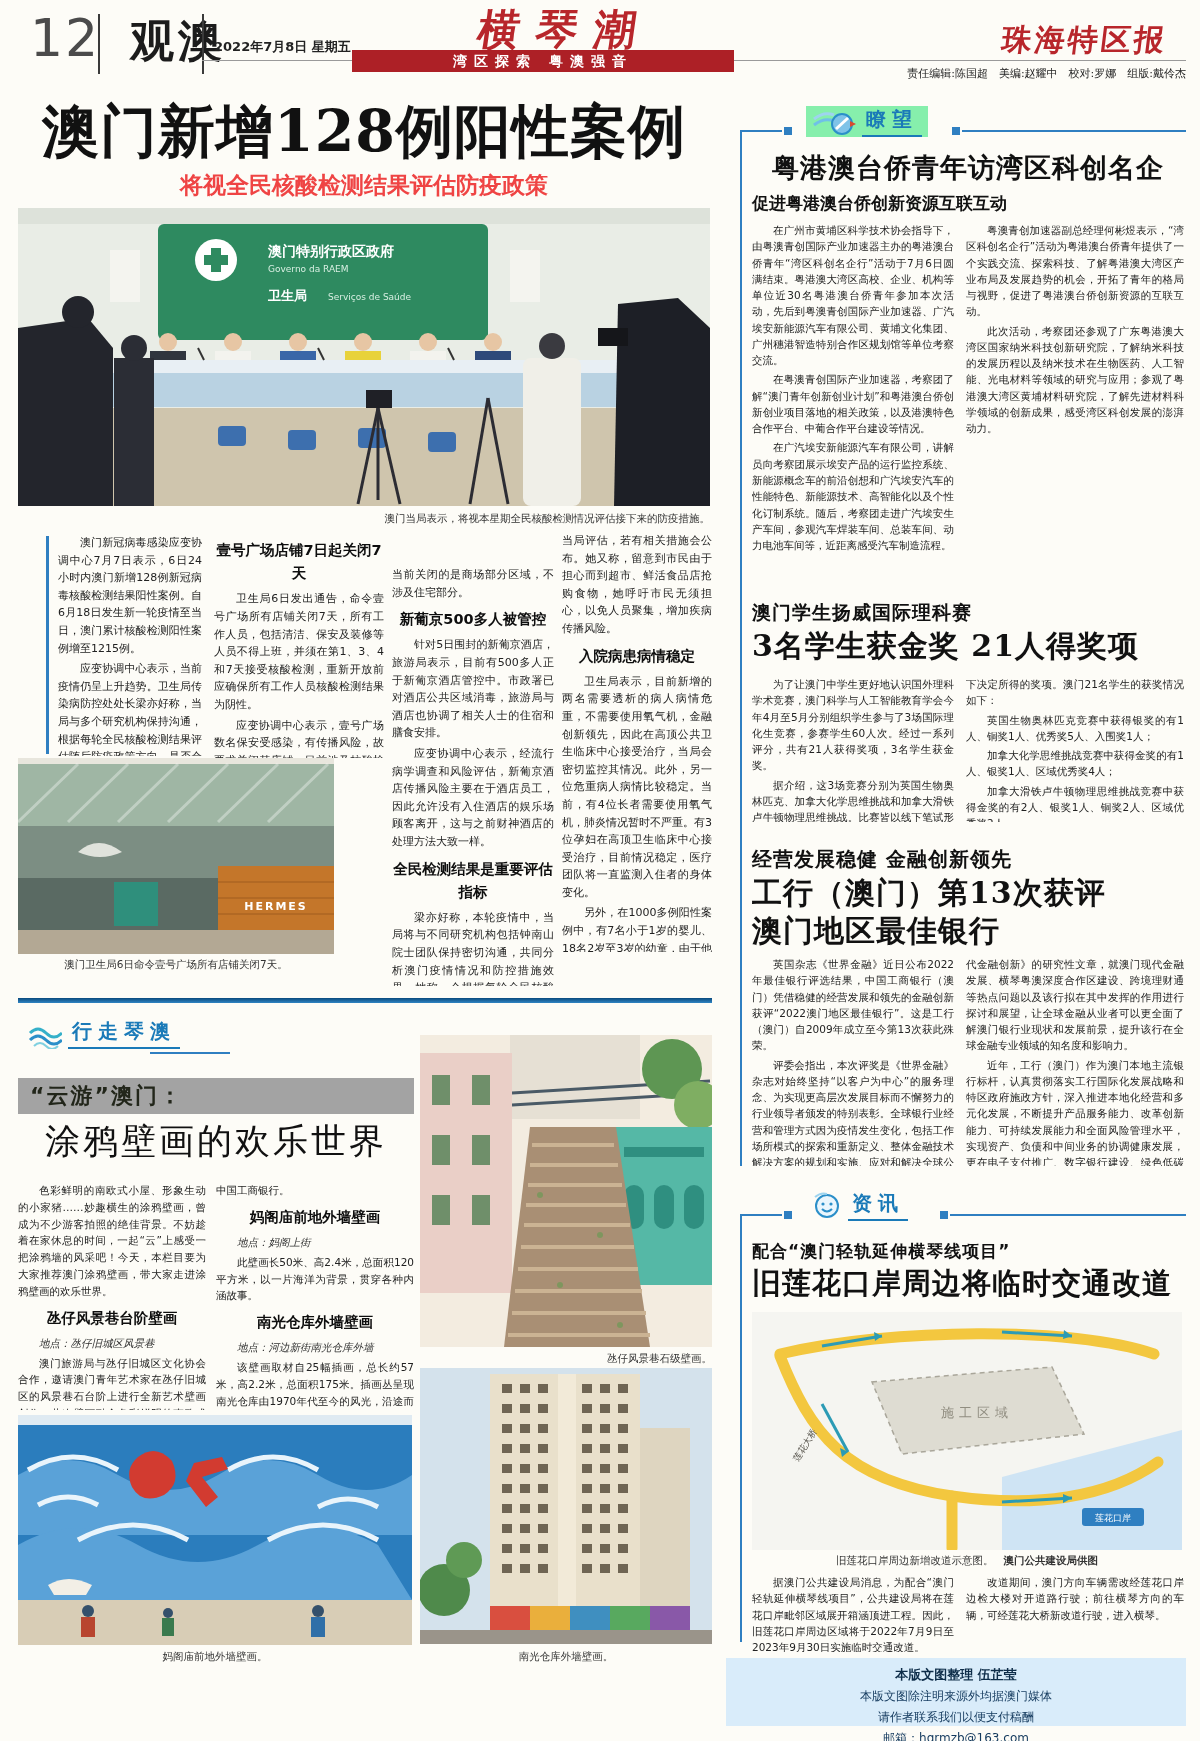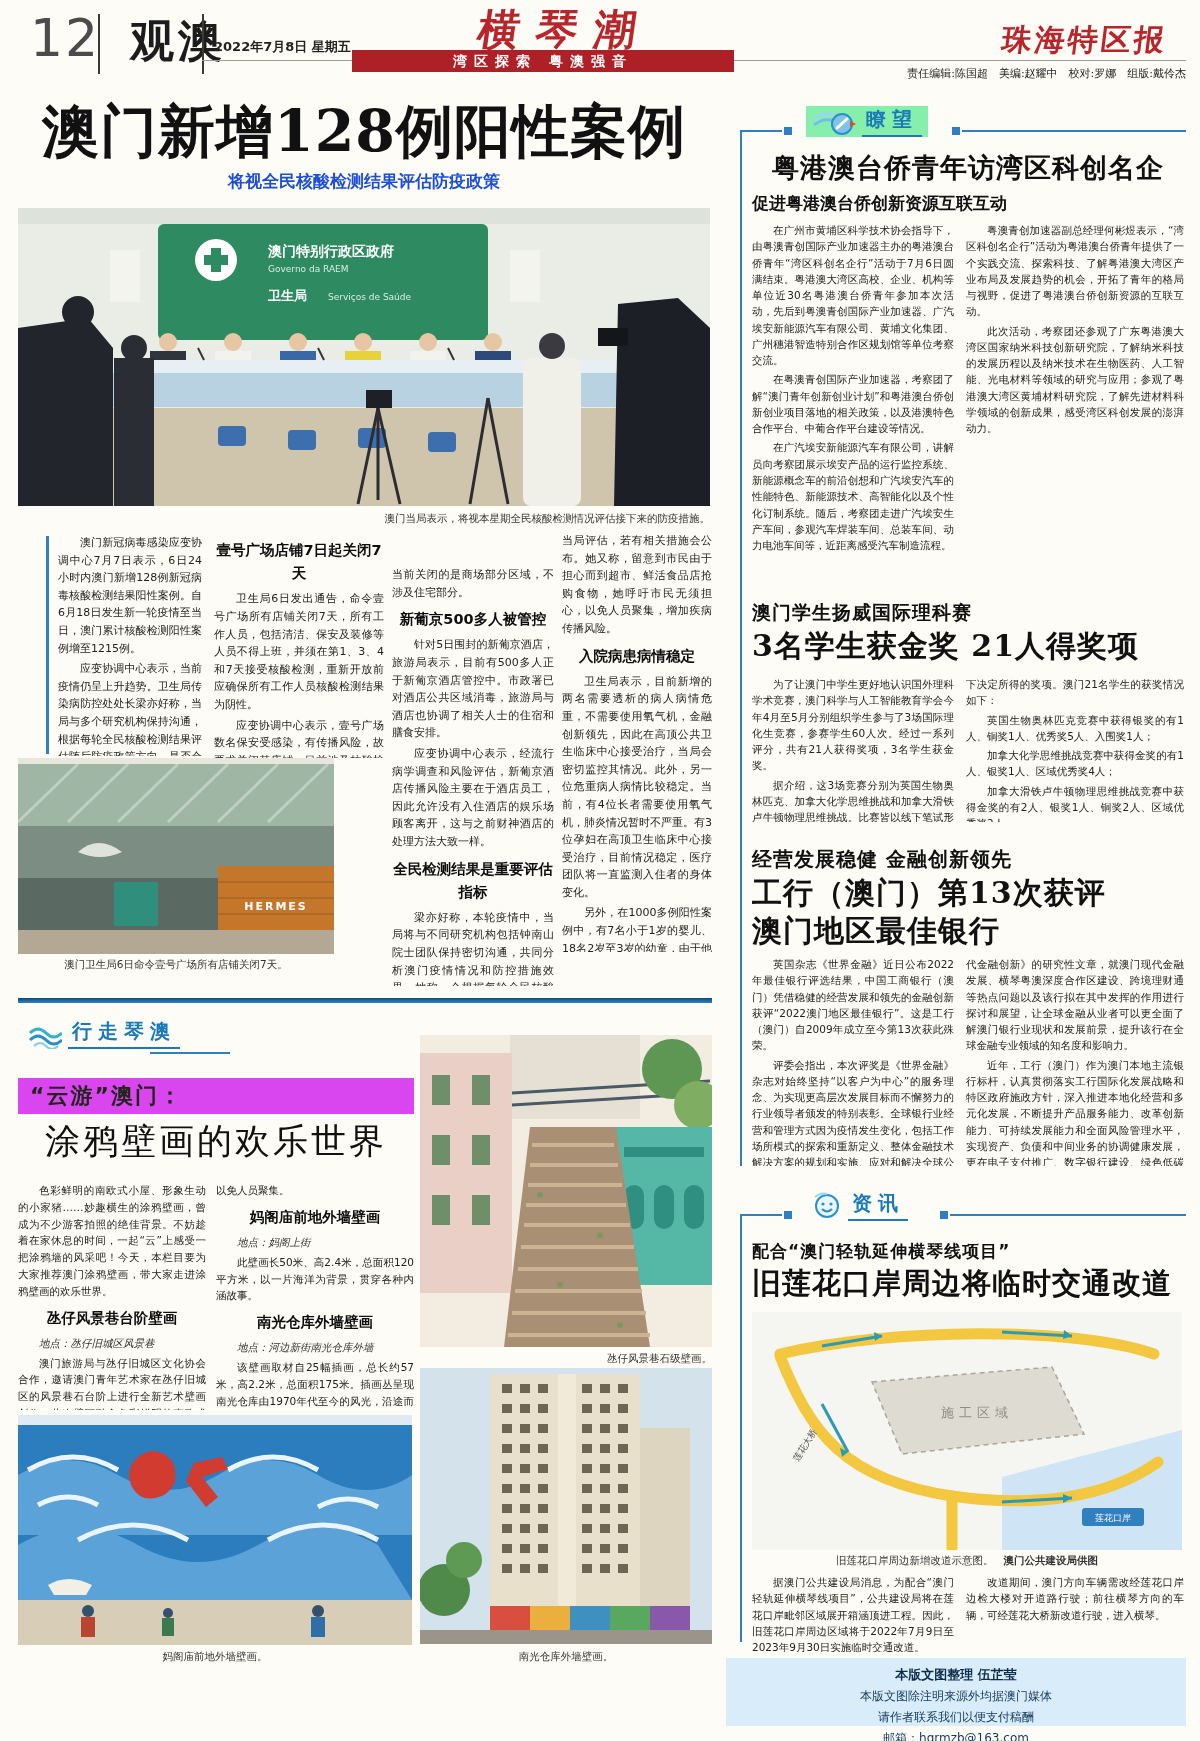--- a/index.html
+++ b/index.html
@@ -12,37 +12,37 @@
   .pagenum{font-size:52px;color:#4b4b4b;letter-spacing:2px;}
   .secname{font-size:44px;font-weight:bold;letter-spacing:4px;}
   .eddate{font-size:13px;font-weight:bold;color:#222;}
   .mast{font-size:42px;font-weight:900;color:#b8262b;letter-spacing:16px;transform:skewX(-8deg);}
   .mastband{background:#ad2026;color:#fff;font-size:14px;font-weight:bold;letter-spacing:7px;
             text-align:center;line-height:22px;}
   .papername{font-size:30px;font-weight:900;color:#b8262b;letter-spacing:3px;transform:skewX(-7deg);}
   .credits{font-size:11px;color:#222;}
   
   .hl1{font-size:57px;font-weight:900;letter-spacing:1px;text-align:center;color:#111;}
-  .dek1{font-size:17px;font-weight:bold;text-align:center;color:#1d4ed8;}
+  .dek1{font-size:23px;font-weight:bold;text-align:center;color:#ef4444;}
   
   .bodycol{font-size:11px;line-height:1.6;text-align:justify;color:#222;overflow:hidden;}
   .bodycol p{margin:0 0 3px;text-indent:2em;}
   .bodycol h4{margin:7px 0 5px;font-size:14.5px;text-align:center;text-indent:0;color:#0e0e0e;}
   .bodycol .loc{font-style:italic;color:#333;font-family:"DejaVu Serif","Liberation Serif",serif;}
   .sbcol{font-size:10.5px;line-height:1.55;text-align:justify;color:#222;overflow:hidden;}
   .sbcol p{margin:0 0 3px;text-indent:2em;}
   .cap{font-size:10.5px;color:#333;}
   .photo{display:block;}
   .bluebar{background:linear-gradient(180deg,#0a4a7d,#2f85c4);}
   .badge{display:flex;align-items:flex-end;gap:6px;}
   .badge .bt{font-size:20px;font-weight:bold;color:#1a7ab8;letter-spacing:6px;
              border-bottom:2px solid #1a7ab8;padding:0 4px 2px;}
   .bsq{width:8px;height:8px;background:#2f7fc1;}
   .bline{height:2px;background:#2f7fc1;}
-  .greenlab{background:#d946ef;color:#22261a;font-size:22px;font-weight:bold;line-height:36px;padding-left:12px;letter-spacing:2px;}
+  .greenlab{background:#a3a3a3;color:#22261a;font-size:22px;font-weight:bold;line-height:36px;padding-left:12px;letter-spacing:2px;}
   .gfhl{font-size:35px;font-weight:400;text-align:center;letter-spacing:3px;color:#111;}
   .sb-hl{font-size:27px;font-weight:900;text-align:center;color:#111;letter-spacing:1px;}
   .sb-dek{font-size:17px;font-weight:bold;color:#111;}
   .kicker{font-size:19px;font-weight:bold;color:#111;letter-spacing:1px;}
   .sb-hl2{font-size:30px;font-weight:900;color:#111;letter-spacing:1px;}
   .footerbox{background:#d9ecfa;text-align:center;color:#143a5e;}
   .footerbox .f1{font-weight:bold;font-size:13px;padding-top:8px;color:#0e2d49;}
   .footerbox .fx{font-size:12px;margin-top:4px;}
   .diagcap{font-size:10.5px;color:#333;text-align:center;}
   .diagcap b{margin-left:10px;}
@@ -198,21 +198,21 @@
   <div class="abs gfhl serif" style="left:18px;top:1118px;width:396px;">涂鸦壁画的欢乐世界</div>
 
   <div class="abs bodycol" style="left:18px;top:1182px;width:188px;height:228px;font-size:10.5px;">
     <p>色彩鲜明的南欧式小屋、形象生动的小家猪……妙趣横生的涂鸦壁画，曾成为不少游客拍照的绝佳背景。不妨趁着在家休息的时间，一起“云”上感受一把涂鸦墙的风采吧！今天，本栏目要为大家推荐澳门涂鸦壁画，带大家走进涂鸦壁画的欢乐世界。</p>
     <h4>氹仔风景巷台阶壁画</h4>
     <p class="loc">地点：氹仔旧城区风景巷</p>
     <p>澳门旅游局与氹仔旧城区文化协会合作，邀请澳门青年艺术家在氹仔旧城区的风景巷石台阶上进行全新艺术壁画创作。此次壁画融合色彩鲜明的南欧式小屋，与旧城区的悠闲氛围有机结合，能生动展现澳门的和谐风情。</p>
 
   </div>
   <div class="abs bodycol" style="left:216px;top:1182px;width:198px;height:228px;font-size:10.5px;">
-    <p style="text-indent:0;">以免人员聚集。</p>
+    <p style="text-indent:0;">中国工商银行。</p>
     <h4>妈阁庙前地外墙壁画</h4>
     <p class="loc">地点：妈阁上街</p>
     <p>此壁画长50米、高2.4米，总面积120平方米，以一片海洋为背景，贯穿各种内涵故事。</p>
     <h4>南光仓库外墙壁画</h4>
     <p class="loc">地点：河边新街南光仓库外墙</p>
     <p>该壁画取材自25幅插画，总长约57米，高2.2米，总面积175米。插画丛呈现南光仓库由1970年代至今的风光，沿途而看，墙上绘有从渔业、地理、造船厂等不同年代演变的历史画面，将外墙立面转化为色彩斑斓的画卷。</p>
 
   </div>
 
   <svg class="abs photo" style="left:420px;top:1035px;" width="292" height="312" viewBox="0 0 292 312">

